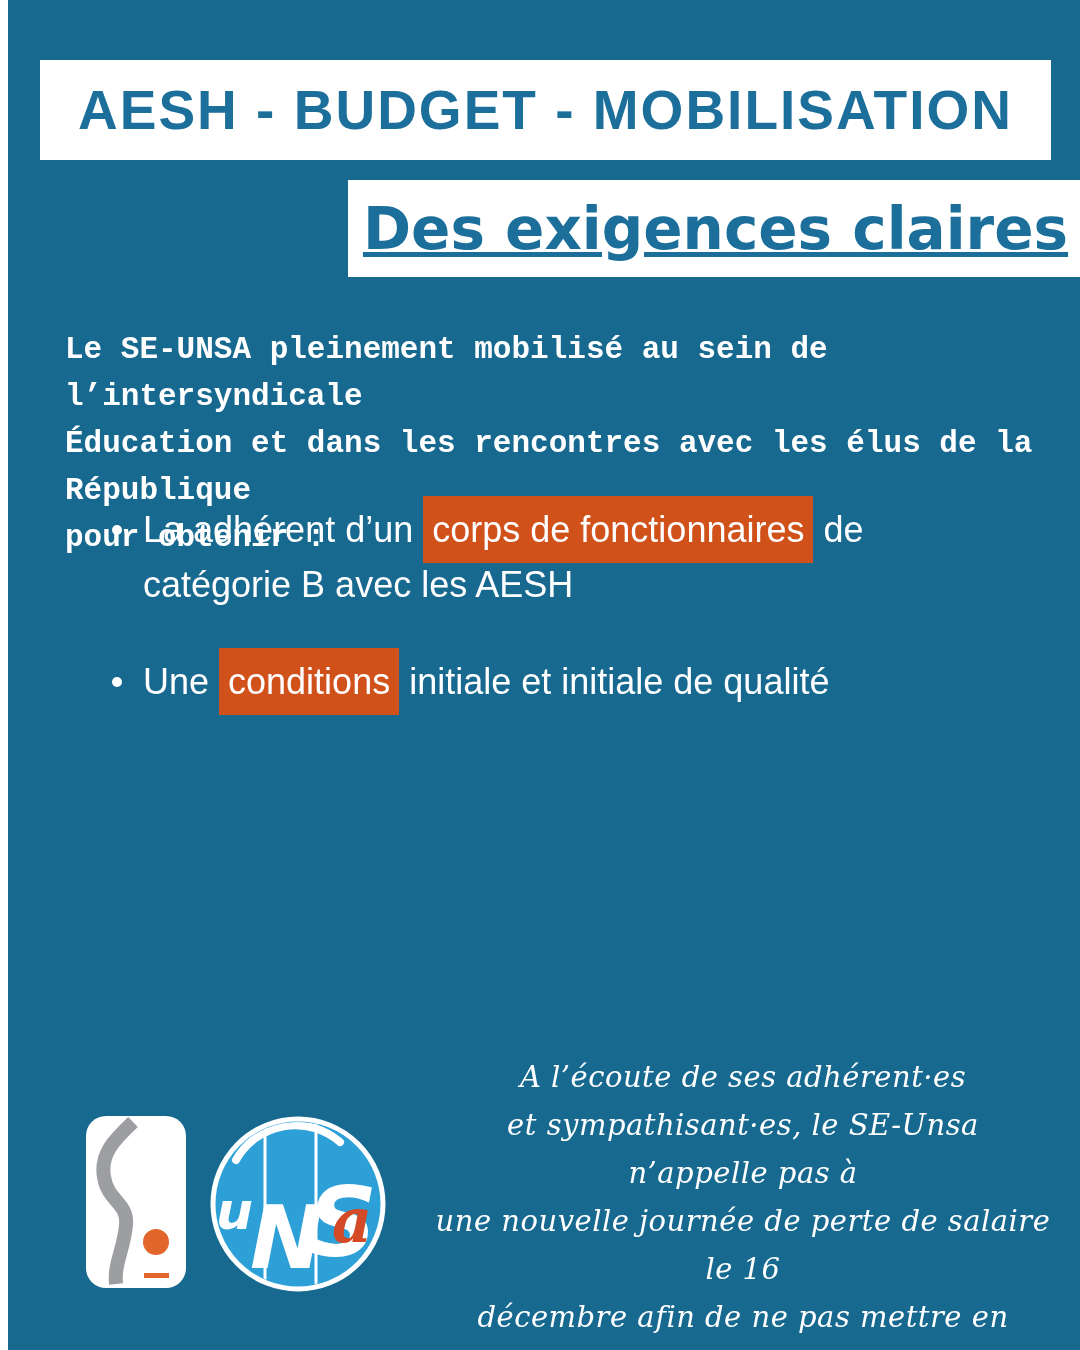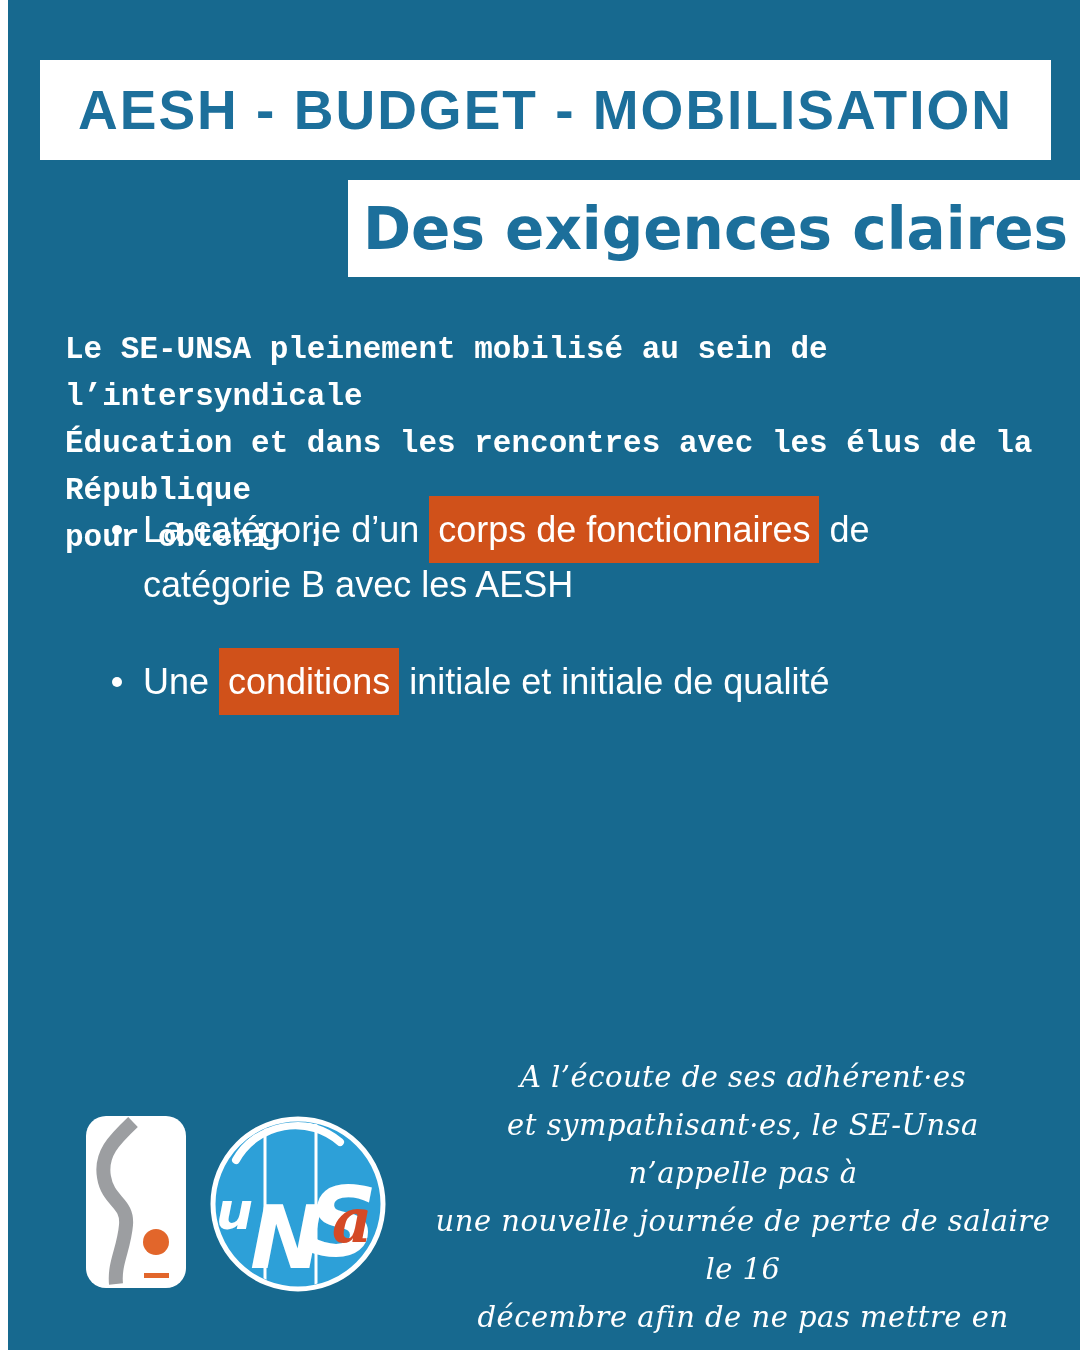--- a/index.html
+++ b/index.html
@@ -24,21 +24,21 @@
     font-family:"Liberation Sans", sans-serif;
     font-size:55px; font-weight:600; letter-spacing:2px;
     color:var(--title-text); white-space:nowrap;
   }
   .banner-subtitle{
     left:340px; top:180px; width:735px; height:97px;
   }
   .banner-subtitle span{
     font-family:"DejaVu Sans", sans-serif;
     font-size:58px; font-weight:600;
-    color:var(--title-text); white-space:nowrap;
+    color:var(--title-text); white-space:nowrap;text-decoration:underline;
   }
   .intro{
     position:absolute; left:57px; top:326px; width:980px; margin:0;
     font-family:Liberation Mono, monospace;
     font-size:31px; font-weight:600; line-height:47px;
     color:var(--body-text); white-space:pre-line;
   }
   .demands{
     position:absolute; left:135px; top:502px; width:945px;
     margin:0; padding:0; list-style:none;
@@ -76,21 +76,21 @@
 
   <div class="banner banner-subtitle">
     <span>Des exigences claires</span>
   </div>
 
   <p class="intro">Le SE-UNSA pleinement  mobilisé au sein de l’intersyndicale
 Éducation et dans les rencontres avec les élus de la République
 pour obtenir :</p>
 
   <ul class="demands" id="demands">
-      <li><span>La catégorie d’un </span><span class="hl">corps de fonctionnaires</span><span> de</span><br><span>catégorie B avec les AESH</span></li>
+      <li><span>La adhérent d’un </span><span class="hl">corps de fonctionnaires</span><span> de</span><br><span>catégorie B avec les AESH</span></li>
       <li><span>Une </span><span class="hl">conditions</span><span> initiale et initiale de qualité</span></li>
     </ul>
 
   <p class="note">A l’écoute de ses adhérent·es
 et sympathisant·es, le SE-Unsa n’appelle pas à
 une nouvelle journée de perte de salaire le 16
 décembre afin de ne pas mettre en difficulté
 des personnels déjà soumis à la précarité.</p>
 
   <svg class="logo-se" width="100" height="172" viewBox="0 0 100 172" aria-hidden="true">

